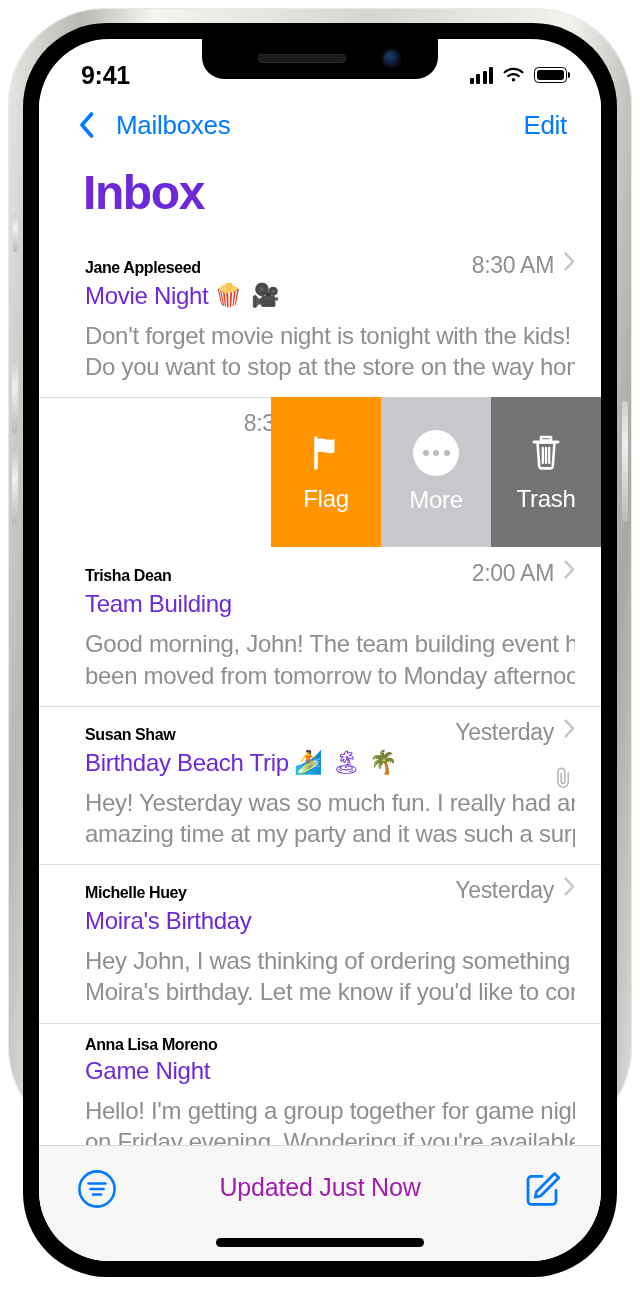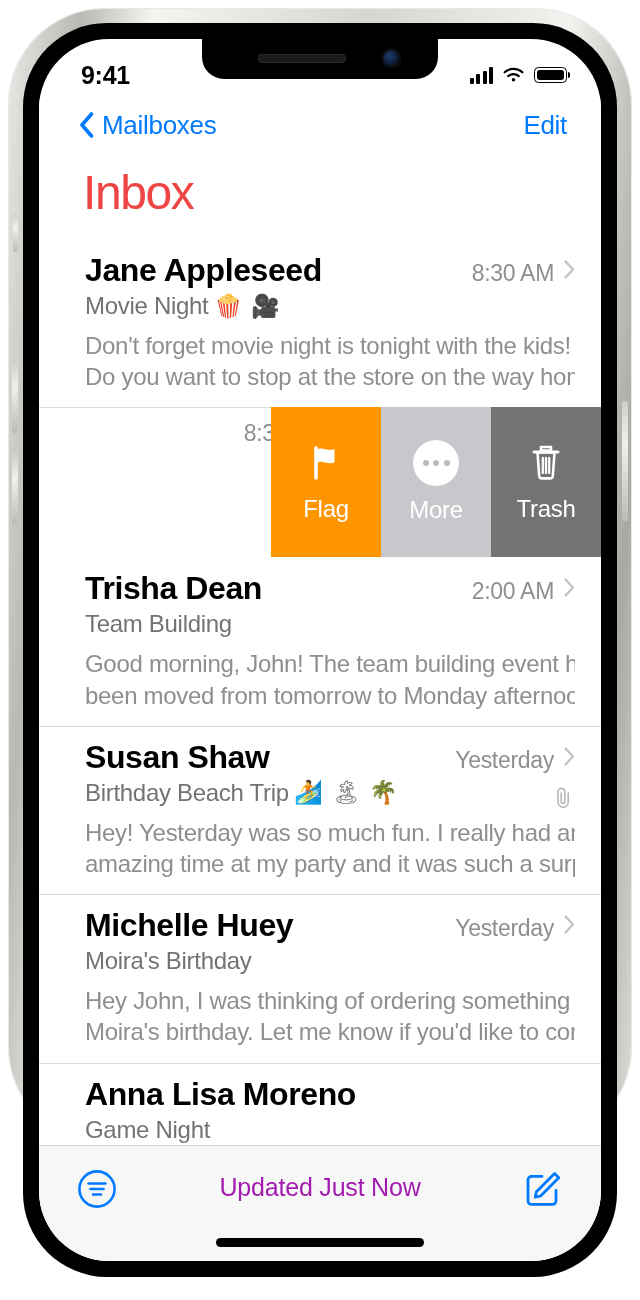--- a/index.html
+++ b/index.html
@@ -91,57 +91,57 @@
   }
   .batt span { display:block; width:100%; height:100%; background:#000; border-radius:2.4px; }
 
   
   .nav-bar {
     position:absolute; left:0; top:58px; width:100%; height:56px;
     display:flex; align-items:center; justify-content:space-between;
     padding:0 34px 0 40px;
     z-index:30; background:#fff;
   }
-  .nav-back { display:flex; align-items:center; gap:8px; cursor:pointer; }
+  .nav-back { display:flex; align-items:center; gap:22px; cursor:pointer; }
   .chev-back { width:15px; height:26px; display:block; }
   .nav-back-label { font-size:26px; color:#007aff; letter-spacing:-.3px; }
   .nav-edit { font-size:26px; color:#007aff; letter-spacing:-.3px; cursor:pointer; }
 
   
   .large-title {
     position:absolute; left:0; top:114px; width:100%;
     padding:12px 40px 0 44px;
-    font-size:48px; font-weight:400; letter-spacing:-1.4px; color:#ef4444;
+    font-size:48px; font-weight:700; letter-spacing:-1.4px; color:#6d28d9;
     z-index:28; background:#fff;
   }
 
   
   .list {
     position:absolute; left:0; top:200px;
     width:100%; height:906px;
     background:#fff;
     overflow:hidden;
   }
   .row {
     position:relative;
     padding:13px 26px 15px 46px;
     background:#fff;
   }
   .row + .row { box-shadow:inset 0 1px 0 #dcdcdc; }
   .row-head { display:flex; align-items:baseline; justify-content:space-between; }
   .sender {
-    font-size:32px; font-weight:700; color:#000; letter-spacing:-.4px;
+    font-size:16px; font-weight:700; color:#000; letter-spacing:-.4px;
     white-space:nowrap;
   }
   .row-meta { display:flex; align-items:flex-start; gap:10px; flex:0 0 auto; }
   .time { font-size:23px; color:#8e8e93; letter-spacing:-.3px; }
   .chev-row { width:11px; height:19px; display:block; }
   .subject {
-    font-size:24px; color:#737373; letter-spacing:-.3px;
-    margin-top:3px; display:flex; align-items:center; gap:6px;
+    font-size:24px; color:#6d28d9; letter-spacing:-.3px;
+    margin-top:3px; display:flex; align-items:flex-start; gap:6px;
     white-space:nowrap;
   }
   .subject .emo { font-size:23px; letter-spacing:1px; }
   .preview {
     font-size:24px; color:#8e8e93; letter-spacing:-.3px;
     line-height:1.30; margin-top:10px;
     max-height:64px; overflow:hidden;
   }
   .preview div { white-space:nowrap; }
   .clip-right {

